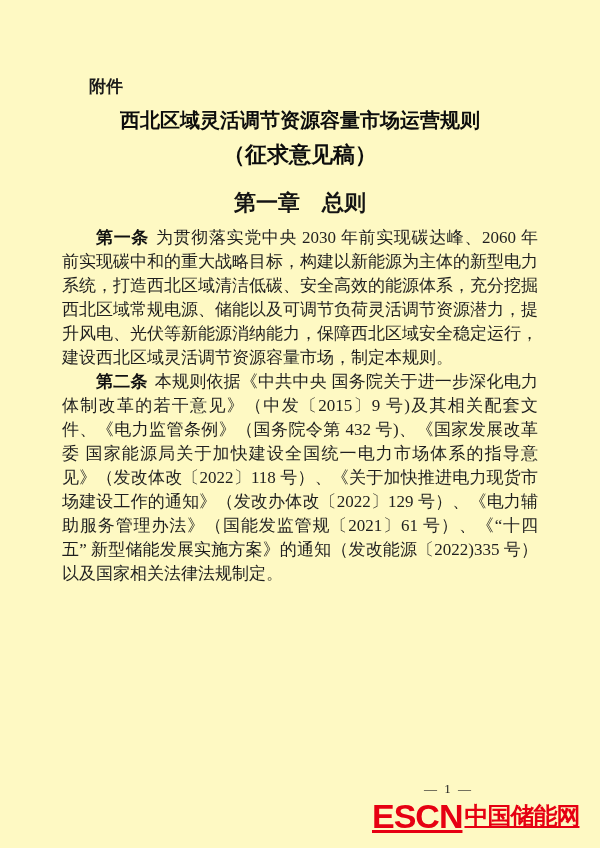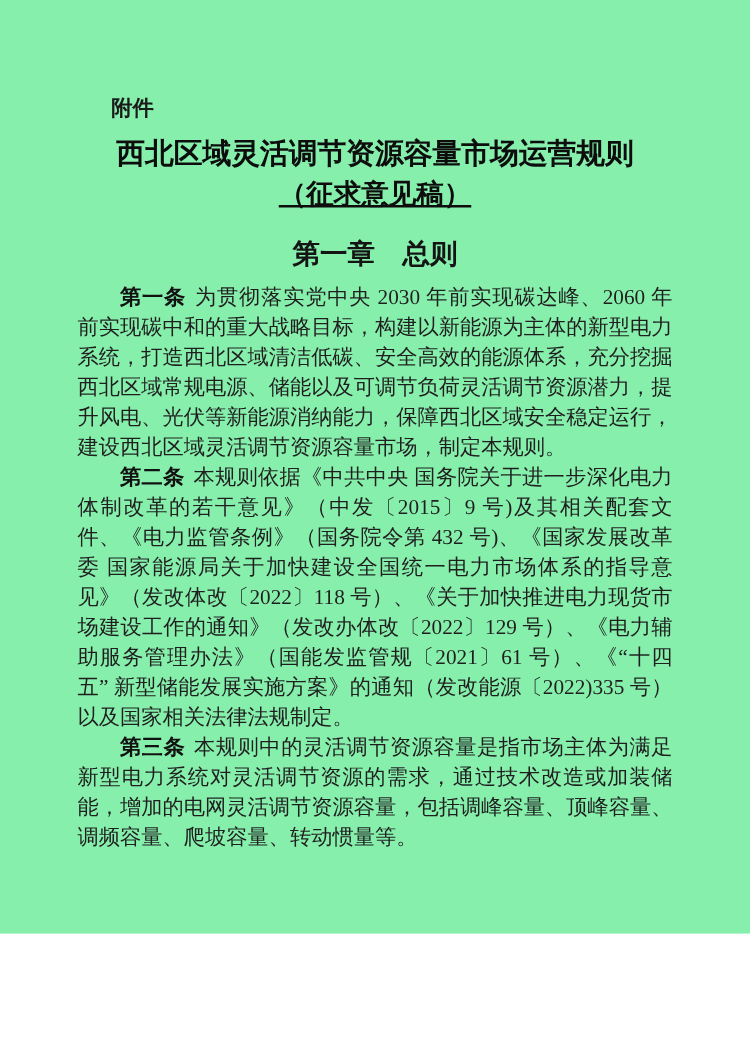--- a/index.html
+++ b/index.html
@@ -1,57 +1,56 @@
 <!DOCTYPE html>
 <html><head>
 <meta charset="utf-8">
 <style>
   * { margin: 0; padding: 0; box-sizing: border-box; }
   html, body { background: #ffffff; }
   .page {
     position: relative;
     width: 600px;
-    height: 747px;
-    background: #86efac;
+    height: 848px;
+    background: #fef9c3;
     overflow: hidden;
     color: #1c1c1c;
     font-family: "Liberation Serif", "DejaVu Serif", serif;
   }
   .attachment {
     position: absolute;
     left: 89px;
     top: 75px;
     font-size: 17px;
     font-weight: 700;
     font-family: "Liberation Sans", "DejaVu Sans", sans-serif;
     color: #1a1a1a;
   }
   .title {
     position: absolute;
     top: 107px;
     left: 0;
     width: 100%;
     text-align: center;
-    font-size: 23px;
+    font-size: 20px;
     font-weight: 700;
     color: #0d0d0d;
     font-family: "Liberation Serif", "DejaVu Serif", serif;
     letter-spacing: 0px;
   }
   .subtitle {
     position: absolute;
     top: 140px;
     left: 0;
     width: 100%;
     text-align: center;
     font-size: 22px;
     font-weight: 700;
     color: #0d0d0d;
     font-family: "Liberation Serif", "DejaVu Serif", serif;
-    text-decoration: underline;
   }
   .chapter {
     position: absolute;
     top: 188px;
     left: 0;
     width: 100%;
     text-align: center;
     font-size: 22px;
     font-weight: 700;
     color: #141414;
@@ -121,21 +120,20 @@
 
   <h2 class="subtitle">（征求意见稿）</h2>
 
   <h3 class="chapter">第一章　总则</h3>
 
   <div class="body-text">
     <p class="para"><span class="term">第一条</span><span>为贯彻落实党中央 2030 年前实现碳达峰、2060 年前实现碳中和的重大战略目标，构建以新能源为主体的新型电力系统，打造西北区域清洁低碳、安全高效的能源体系，充分挖掘西北区域常规电源、储能以及可调节负荷灵活调节资源潜力，提升风电、光伏等新能源消纳能力，保障西北区域安全稳定运行，建设西北区域灵活调节资源容量市场，制定本规则。</span></p>
 
     <p class="para"><span class="term">第二条</span><span>本规则依据《中共中央 国务院关于进一步深化电力体制改革的若干意见》（中发〔2015〕9 号)及其相关配套文件、《电力监管条例》（国务院令第 432 号)、《国家发展改革委 国家能源局关于加快建设全国统一电力市场体系的指导意见》（发改体改〔2022〕118 号）、《关于加快推进电力现货市场建设工作的通知》（发改办体改〔2022〕129 号）、《电力辅助服务管理办法》（国能发监管规〔2021〕61 号）、《“十四五” 新型储能发展实施方案》的通知（发改能源〔2022)335 号）以及国家相关法律法规制定。</span></p>
 
-    <p class="para"><span class="term">第三条</span><span>本规则中的灵活调节资源容量是指市场主体为满足新型电力系统对灵活调节资源的需求，通过技术改造或加装储能，增加的电网灵活调节资源容量，包括调峰容量、顶峰容量、调频容量、爬坡容量、转动惯量等。</span></p>
   </div>
 
   <div class="page-number">— 1 —</div>
 
   <div class="logo" style="color: rgb(230, 0, 18);">
     <span class="logo-latin">ESCN</span>
     <span class="logo-cn">中国储能网</span>
   </div>
 
 </div>

